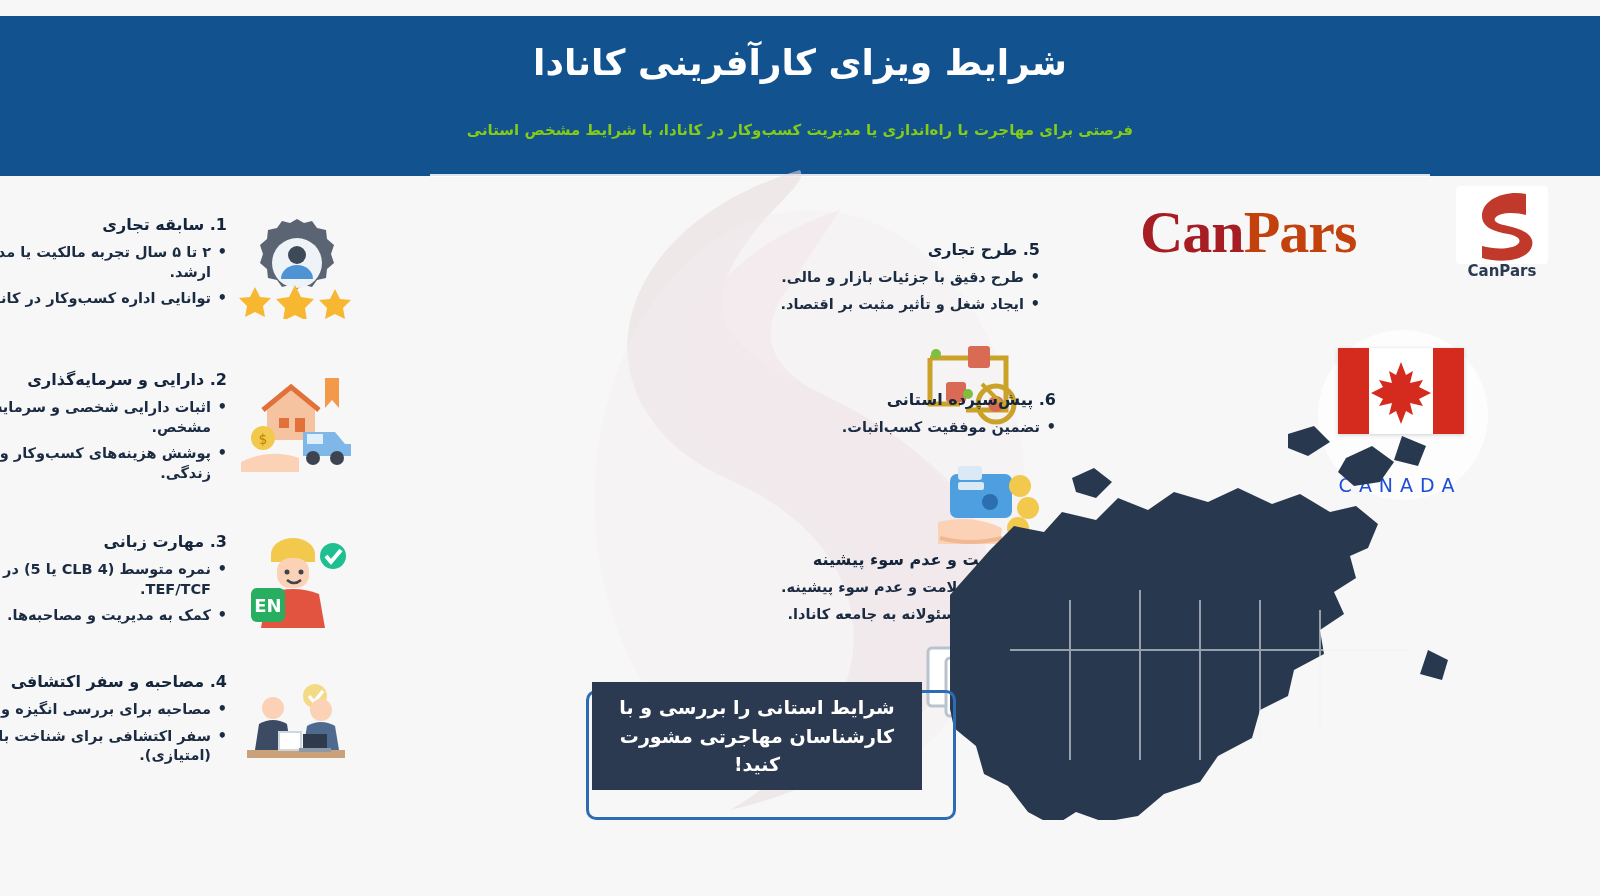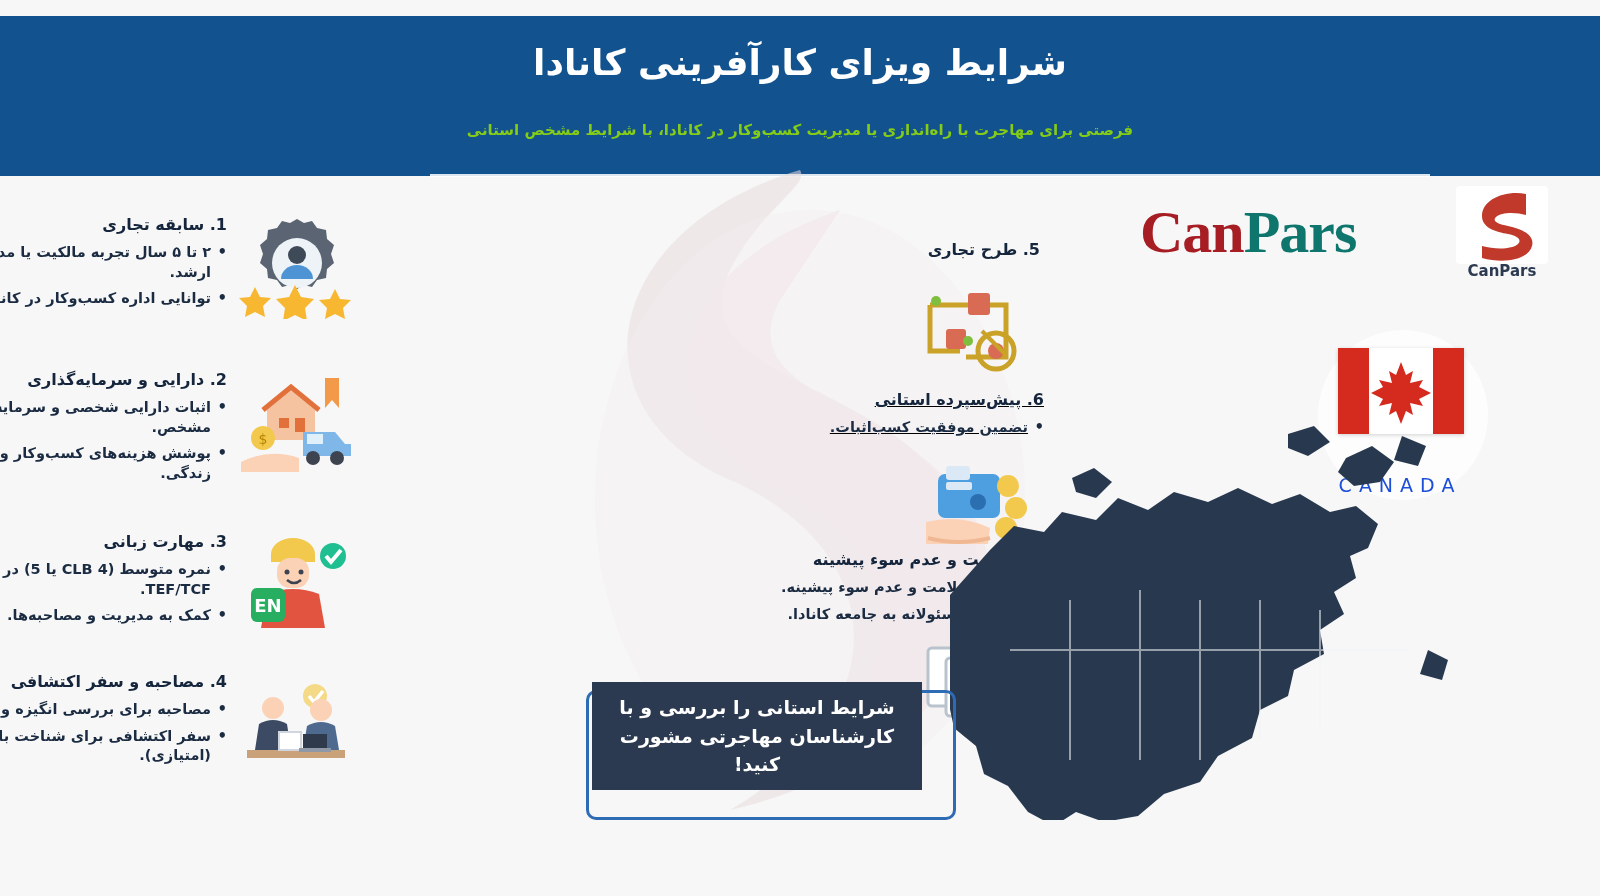--- a/index.html
+++ b/index.html
@@ -68,21 +68,21 @@
   .item-b .item-text { text-align: right; }
 
   
   .canpars-wordmark {
     position: absolute; top: 198px; left: 1140px;
     font-family: "Liberation Serif", "DejaVu Serif", serif;
     font-size: 60px; font-weight: bold; letter-spacing: -1px;
     direction: ltr;
   }
   .cw-can { color: #a71d24; }
-  .cw-pars { color: #0f766e; }
+  .cw-pars { color: #c2410c; }
 
   .logo-badge {
     position: absolute; top: 186px; left: 1456px;
     width: 92px; height: 92px;
   }
 
   .flag-box {
     position: absolute; top: 348px; left: 1338px;
     width: 126px; height: 86px;
     background: #ffffff;
@@ -230,35 +230,39 @@
       <rect x="10" y="78" width="98" height="8" fill="#caa27a"></rect>
       <rect x="42" y="60" width="22" height="18" fill="#ffffff" stroke="#cfd6dd" stroke-width="2"></rect>
       <path d="M66 62 h24 v16 h-24z" fill="#2f3a4c"></path>
       <rect x="62" y="76" width="32" height="4" fill="#8e98a6"></rect>
     </svg>
   </div>
 
   <div class="item-b" style="position:absolute; top:240px; left:600px; width:440px;">
     <div class="item-text" style="width:300px;">
       <div class="item-title">5. طرح تجاری</div>
+      <ul class="bullets">
+        <li>طرح دقیق با جزئیات بازار و مالی.</li>
+        <li>ایجاد شغل و تأثیر مثبت بر اقتصاد.</li>
+      </ul>
     </div>
     <svg class="ico" viewBox="0 0 118 104">
       <path d="M18 30 h76 v52 h-40" stroke="#c9a227" stroke-width="5" fill="none"></path>
       <path d="M18 30 v46 h30" stroke="#c9a227" stroke-width="5" fill="none"></path>
       <rect x="56" y="18" width="22" height="22" rx="3" fill="#d96a54"></rect>
       <rect x="34" y="54" width="20" height="20" rx="3" fill="#d96a54"></rect>
       <circle cx="24" cy="26" r="5" fill="#7fbf3f"></circle>
       <circle cx="56" cy="66" r="5" fill="#7fbf3f"></circle>
       <circle cx="84" cy="76" r="18" fill="none" stroke="#c9a227" stroke-width="5"></circle>
       <circle cx="84" cy="76" r="8" fill="#d96a54"></circle>
       <path d="M70 56 l24 24" stroke="#c9a227" stroke-width="4"></path>
     </svg>
   </div>
 
-  <div class="item-b" style="position:absolute; top:390px; left:584px; width:460px;text-decoration:underline;">
+  <div class="item-b" style="position:absolute; top:390px; left:596px; width:460px;">
     <div class="item-text" style="width:300px;">
       <div class="item-title">6. پیش‌سپرده استانی</div>
       <ul class="bullets">
         <li>تضمین موفقیت کسب‌اثبات.</li>
       </ul>
     </div>
     <svg class="ico" viewBox="0 0 118 104">
       <rect x="22" y="22" width="62" height="44" rx="7" fill="#4e9fe0"></rect>
       <rect x="30" y="14" width="24" height="14" rx="3" fill="#dbe9f6"></rect>
       <rect x="30" y="30" width="26" height="8" rx="2" fill="#dbe9f6"></rect>

